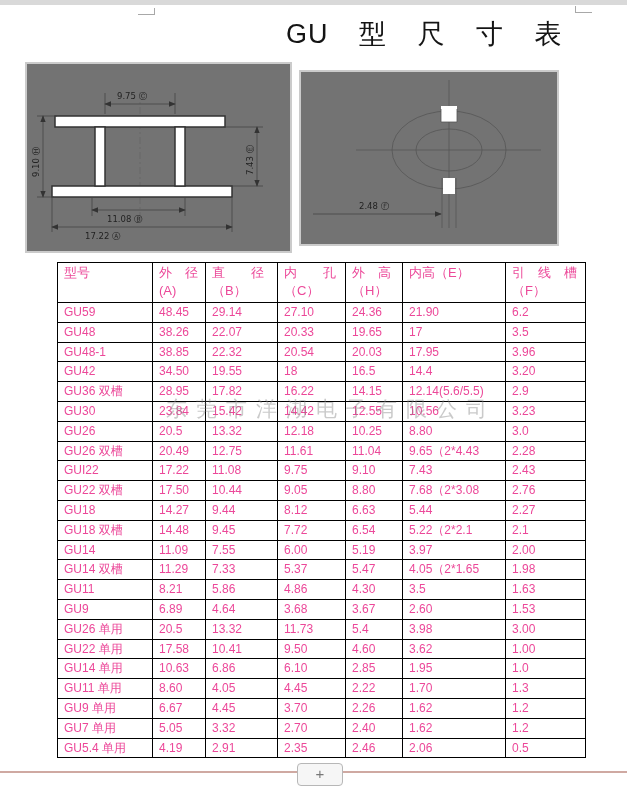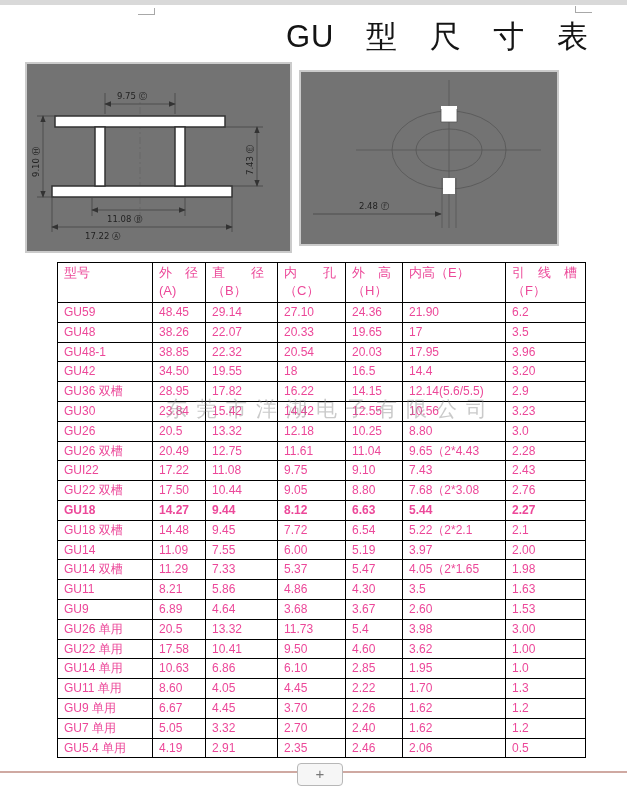--- a/index.html
+++ b/index.html
@@ -8,21 +8,21 @@
     background:#ffffff;color:#1a1a1a;
     font-family:"Liberation Sans","DejaVu Sans",sans-serif;
   }
   .topstrip{position:absolute;left:0;top:0;width:627px;height:5px;background:#d9d9d9}
   .crop{position:absolute;width:16px;height:6px}
   .crop.tl{left:138px;top:8px;border-bottom:1px solid #a8a8a8;border-right:1px solid #a8a8a8}
   .crop.tr{left:575px;top:6px;border-bottom:1px solid #a8a8a8;border-left:1px solid #a8a8a8}
 
   .title{
     position:absolute;left:286px;top:16px;
-    font-size:31px;color:#141414;white-space:nowrap;
+    font-size:27px;color:#141414;white-space:nowrap;
     word-spacing:22px;letter-spacing:1px;
   }
 
   .drawbox{position:absolute;border:2px solid #cbcbcb;background:#737373}
   #front-box{left:25px;top:62px;width:263px;height:187px}
   #top-box{left:299px;top:70px;width:256px;height:172px}
   .drawbox svg{display:block}
   .part{stroke:#333;fill:#fff;stroke-width:1.5}
   .dim{stroke:#444;fill:none;stroke-width:0.8}
   .cline{stroke:#666;stroke-width:0.8;stroke-dasharray:7 3 2 3}
@@ -43,21 +43,21 @@
   th,td{border:1px solid #000}
   th{
     font-weight:normal;text-align:left;vertical-align:top;
     height:38px;padding:1px 0 0 6px;font-size:13px;
   }
   th div{line-height:18px;white-space:nowrap}
   td{
     height:18.8px;line-height:18.8px;padding:0 0 0 6px;
     white-space:nowrap;overflow:hidden;
   }
-  tr.bold td{font-weight:bold}
+  tr.bold td{font-weight:normal}
 
   .roseline{position:absolute;left:0;top:771px;width:627px;height:2px;background:#cfa9a2}
   .plusbtn{
     position:absolute;left:297px;top:763px;width:46px;height:23px;box-sizing:border-box;
     background:#f6f6f6;border:1px solid #b7b7b7;border-radius:4px;
     color:#777;font-size:15px;text-align:center;line-height:20px;cursor:pointer;z-index:6;
   }
 </style>
 </head>
 <body>

